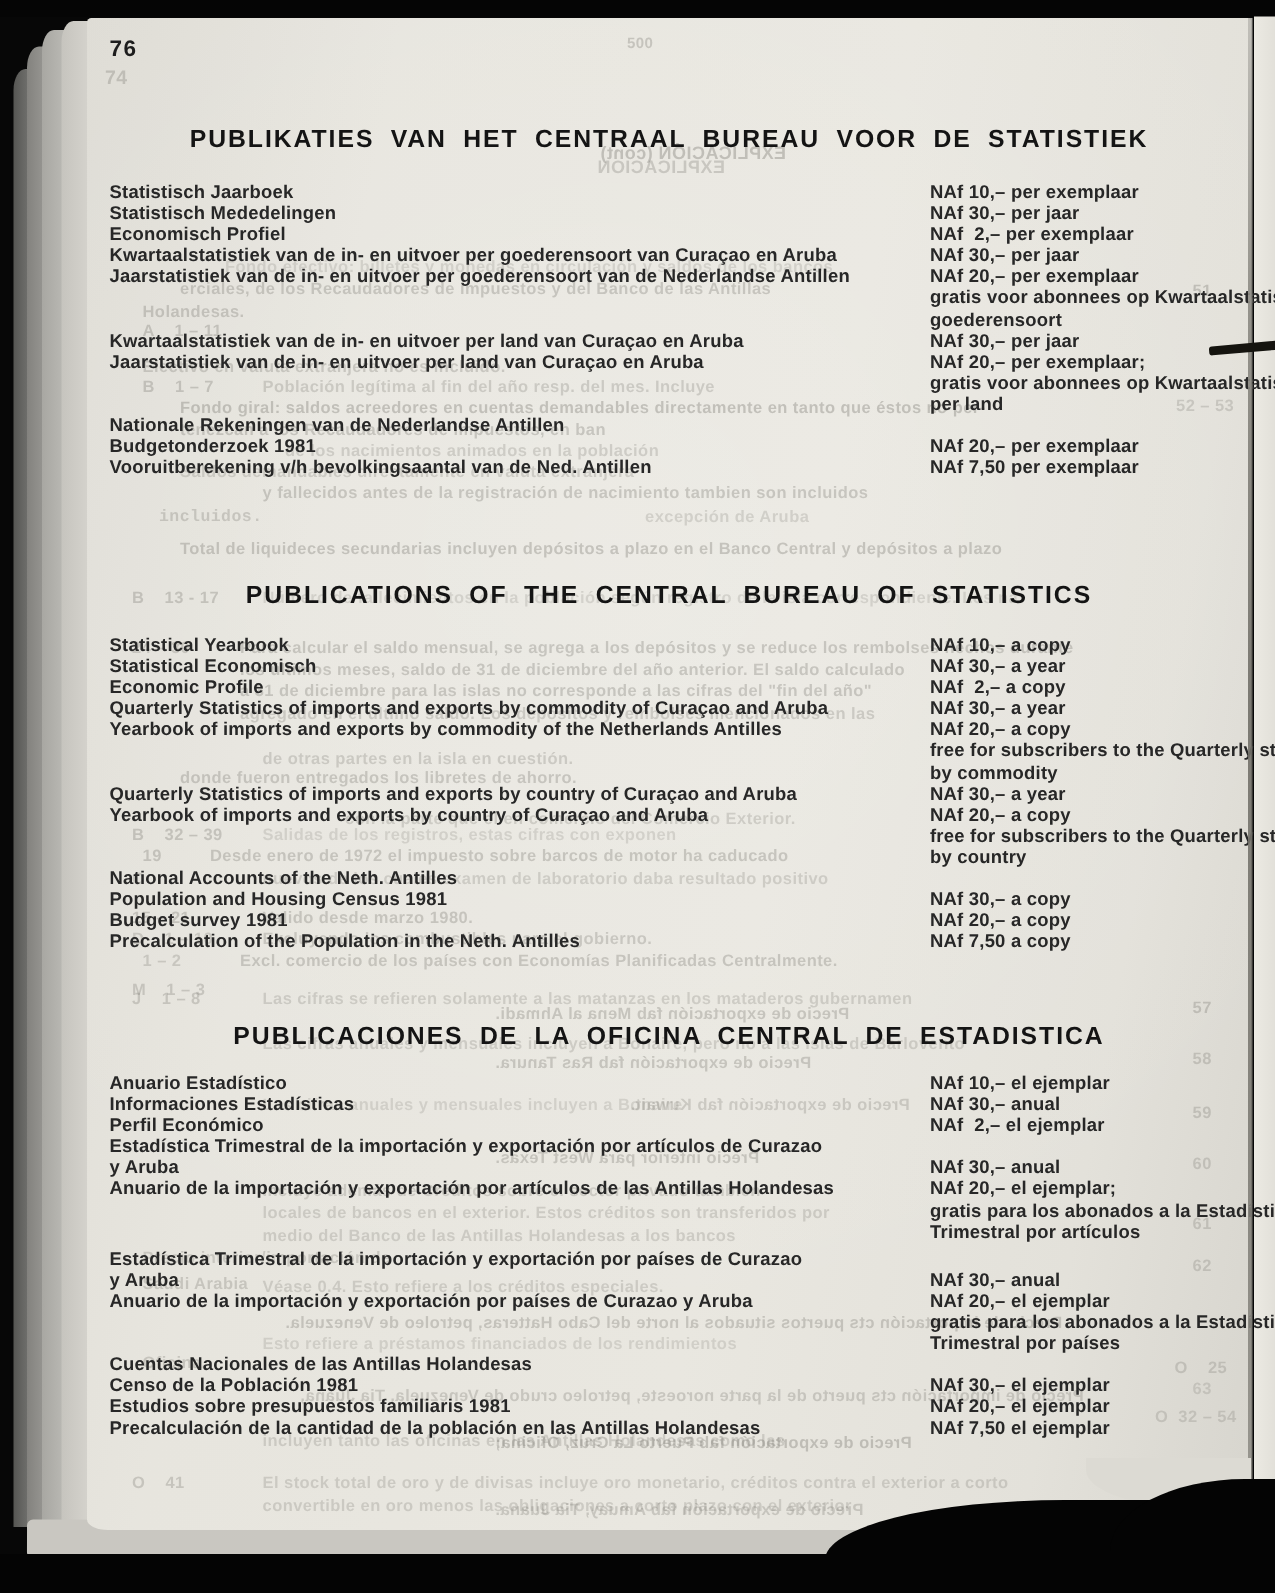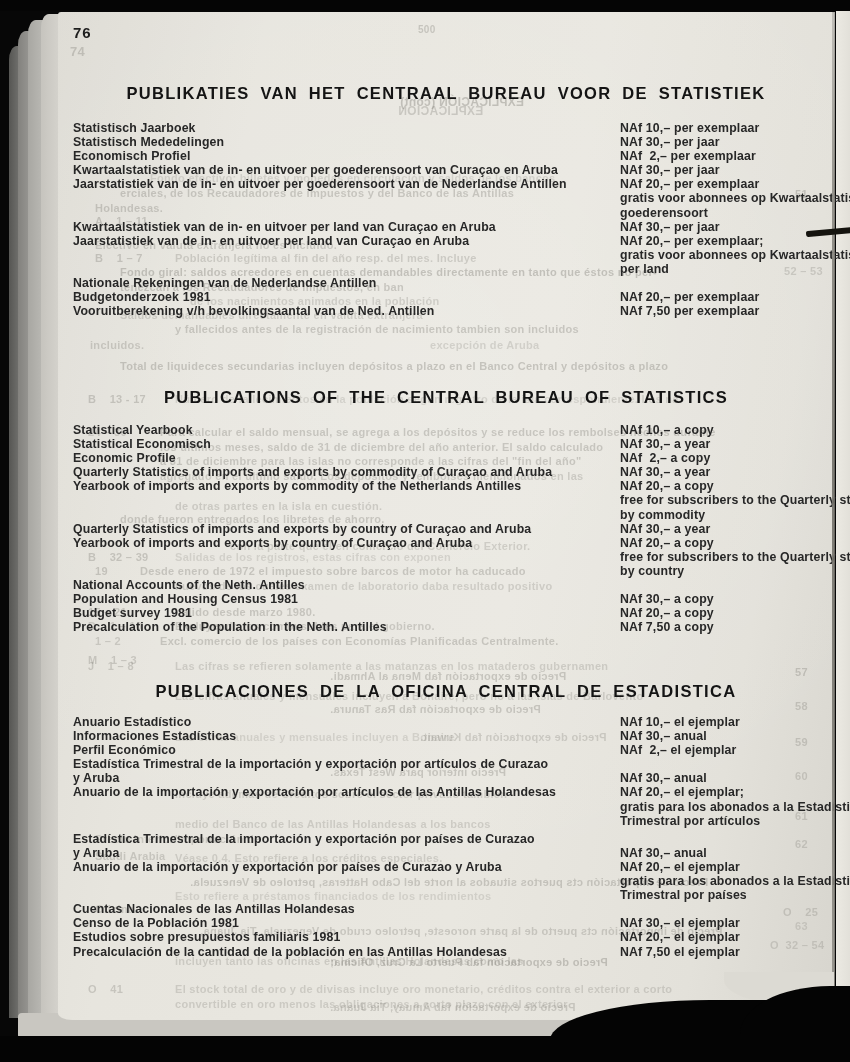--- a/index.html
+++ b/index.html
@@ -89,21 +89,21 @@
       <span class="bleed" style="left: 95px; top: 215px; opacity: 0.3;">A    1 – 11</span>
       <span class="bleed" style="left: 95px; top: 239px; opacity: 0.28;">Electivo en valuta extranjera no es incluido.</span>
       <span class="bleed" style="left: 95px; top: 252px; opacity: 0.3;">B    1 – 7</span>
       <span class="bleed" style="left: 175px; top: 252px; opacity: 0.26;">Población legítima al fin del año resp. del mes. Incluye</span>
       <span class="bleed" style="left: 120px; top: 266px; opacity: 0.34;">Fondo giral: saldos acreedores en cuentas demandables directamente en tanto que éstos no per-</span>
       <span class="bleed" style="left: 120px; top: 281px; opacity: 0.3;">tenezcan a los Recaudadores de impuestos, en ban</span>
       <span class="bleed" style="left: 768px; top: 265px; opacity: 0.25; margin-left: 16px;">52 – 53</span>
       <span class="bleed" style="left: 190px; top: 295px; opacity: 0.24;">de los nacimientos animados en la población</span>
       <span class="bleed" style="left: 120px; top: 309px; opacity: 0.24;">Saldos demandables directamente en valuta extranjera</span>
       <span class="bleed" style="left: 175px; top: 323px; opacity: 0.3;">y fallecidos antes de la registración de nacimiento tambien son incluidos</span>
-      <span class="bleed" style="left: 90px; top: 339px; opacity: 0.28;">incluidos.</span>
+      <span class="bleed" style="left: 106px; top: 339px; opacity: 0.28; font-family: Liberation Mono, monospace;">incluidos.</span>
       <span class="bleed" style="left: 430px; top: 339px; opacity: 0.22;">excepción de Aruba</span>
       <span class="bleed" style="left: 120px; top: 360px; opacity: 0.32;">Total de liquideces secundarias incluyen depósitos a plazo en el Banco Central y depósitos a plazo</span>
       <span class="bleed" style="left: 88px; top: 393px; opacity: 0.3;">B    13 - 17</span>
       <span class="bleed" style="left: 175px; top: 393px; opacity: 0.2;">Número de fallecimientos en la población según registro de la isla correspondiente. Los na</span>
       <span class="bleed" style="left: 88px; top: 426px; opacity: 0.26;">24 – 30</span>
       <span class="bleed" style="left: 160px; top: 426px; opacity: 0.3;">Para calcular el saldo mensual, se agrega a los depósitos y se reduce los rembolses hechos durante</span>
       <span class="bleed" style="left: 160px; top: 441px; opacity: 0.3;">los últimos meses, saldo de 31 de diciembre del año anterior. El saldo calculado</span>
       <span class="bleed" style="left: 160px; top: 455px; opacity: 0.3;">a 31 de diciembre para las islas no corresponde a las cifras del "fin del año"</span>
       <span class="bleed" style="left: 160px; top: 470px; opacity: 0.26;">agregado en el último saldo. Los depósitos y rembolses mencionados en las</span>
       <span class="bleed" style="left: 175px; top: 500px; opacity: 0.26;">de otras partes en la isla en cuestión.</span>
@@ -128,20 +128,21 @@
       <span class="bleed" style="left: 88px; top: 654px; opacity: 0.28;">M    1 – 3</span>
       <span class="bleed" style="left: 175px; top: 690px; opacity: 0.24;">Las cifras anuales y mensuales incluyen a Bonaire, pero no a las islas de Barlovento</span>
       <span class="bleed mir" style="left: 330px; top: 703px; opacity: 0.3;">Precio de exportación fab Ras Tanura.</span>
       <span class="bleed" style="left: 795px; top: 700px; opacity: 0.28;">58</span>
       <span class="bleed" style="left: 175px; top: 731px; opacity: 0.2;">Las cifras anuales y mensuales incluyen a Bonaire</span>
       <span class="bleed mir" style="left: 420px; top: 731px; opacity: 0.26;">Precio de exportación fab Kuwait.</span>
       <span class="bleed" style="left: 795px; top: 736px; opacity: 0.28;">59</span>
       <span class="bleed mir" style="left: 330px; top: 766px; opacity: 0.3;">Precio interior para West Texas.</span>
       <span class="bleed" style="left: 795px; top: 770px; opacity: 0.26;">60</span>
       <span class="bleed" style="left: 175px; top: 788px; opacity: 0.24;">Incluye además de Créditos sobre el sector privado también</span>
+      <span class="bleed" style="left: 175px; top: 803px; opacity: 0.24;">locales de bancos en el exterior. Estos créditos son transferidos por</span>
       <span class="bleed" style="left: 175px; top: 818px; opacity: 0.24;">medio del Banco de las Antillas Holandesas a los bancos</span>
       <span class="bleed" style="left: 795px; top: 810px; opacity: 0.26;">61</span>
       <span class="bleed" style="left: 95px; top: 833px; opacity: 0.26;">Precio interior/importación de</span>
       <span class="bleed" style="left: 795px; top: 838px; opacity: 0.26;">62</span>
       <span class="bleed" style="left: 95px; top: 850px; opacity: 0.28;">Saudi Arabia</span>
       <span class="bleed" style="left: 175px; top: 852px; opacity: 0.24;">Véase 0.4. Esto refiere a los créditos especiales.</span>
       <span class="bleed mir" style="left: 190px; top: 876px; opacity: 0.3;">Precio de importación cts puertos situados al norte del Cabo Hatteras, petroleo de Venezuela.</span>
       <span class="bleed" style="left: 783px; top: 886px; opacity: 0.26; margin-top: 20px;">O    25</span>
       <span class="bleed" style="left: 175px; top: 890px; opacity: 0.2;">Esto refiere a préstamos financiados de los rendimientos</span>
       <span class="bleed" style="left: 95px; top: 903px; opacity: 0.28;">Oficina.</span>

